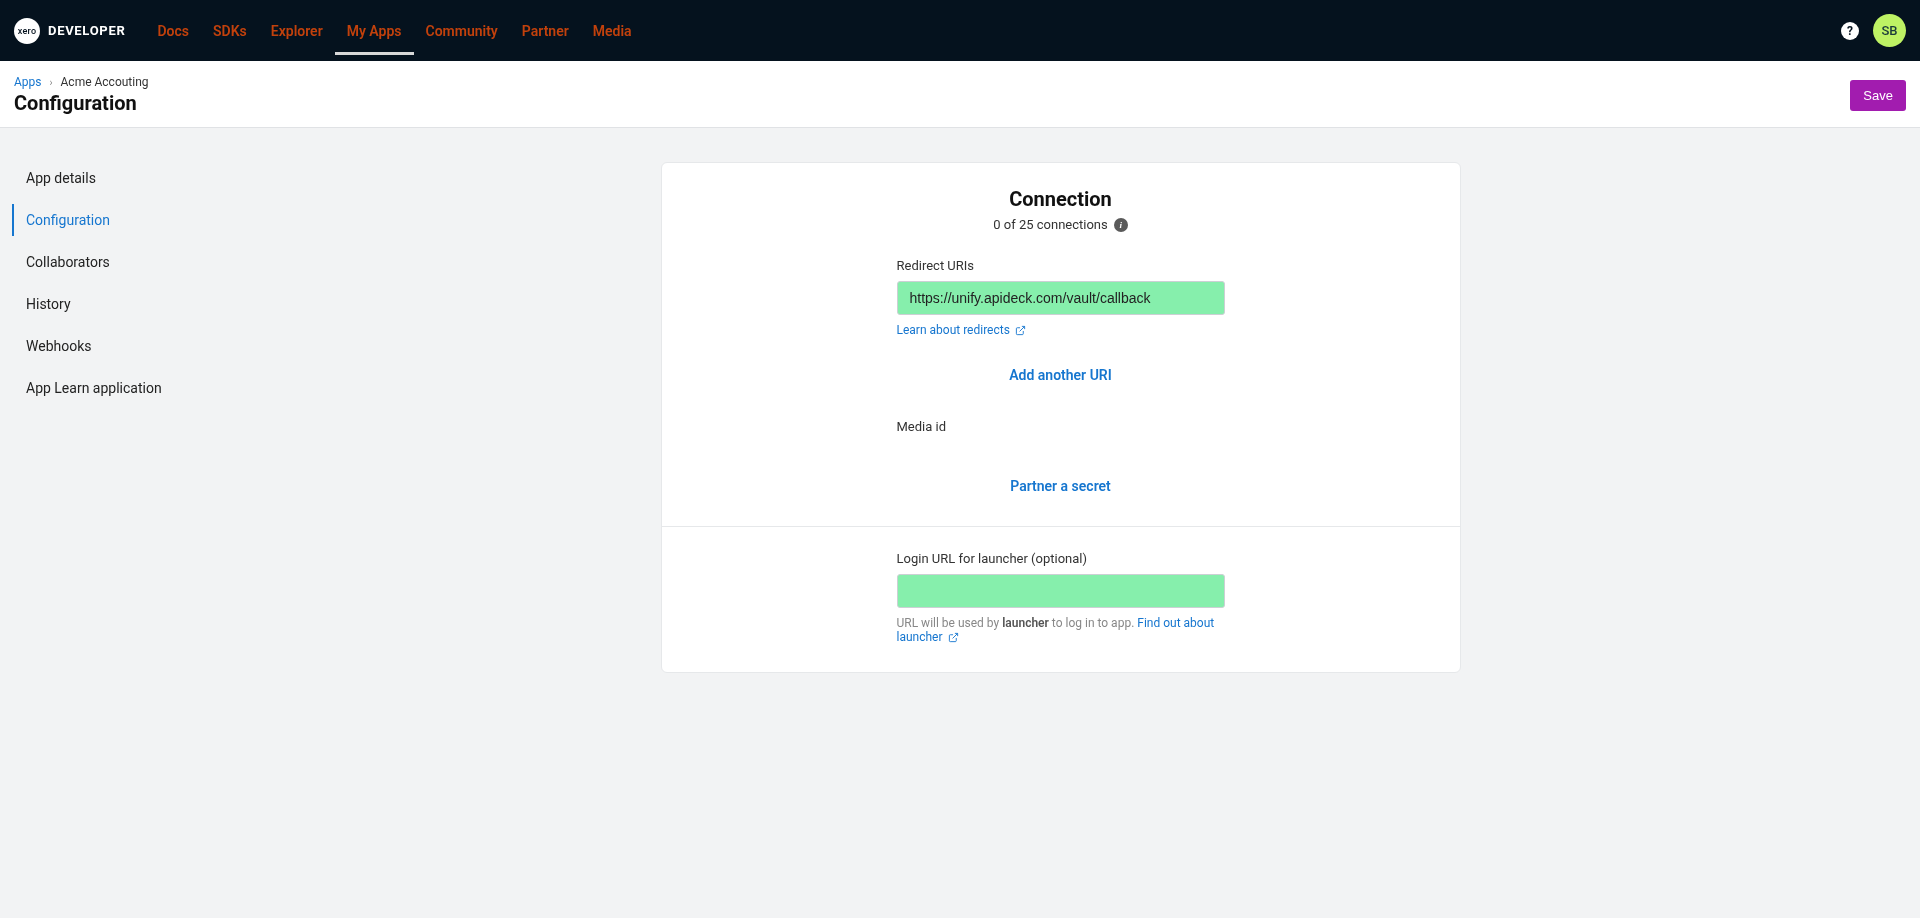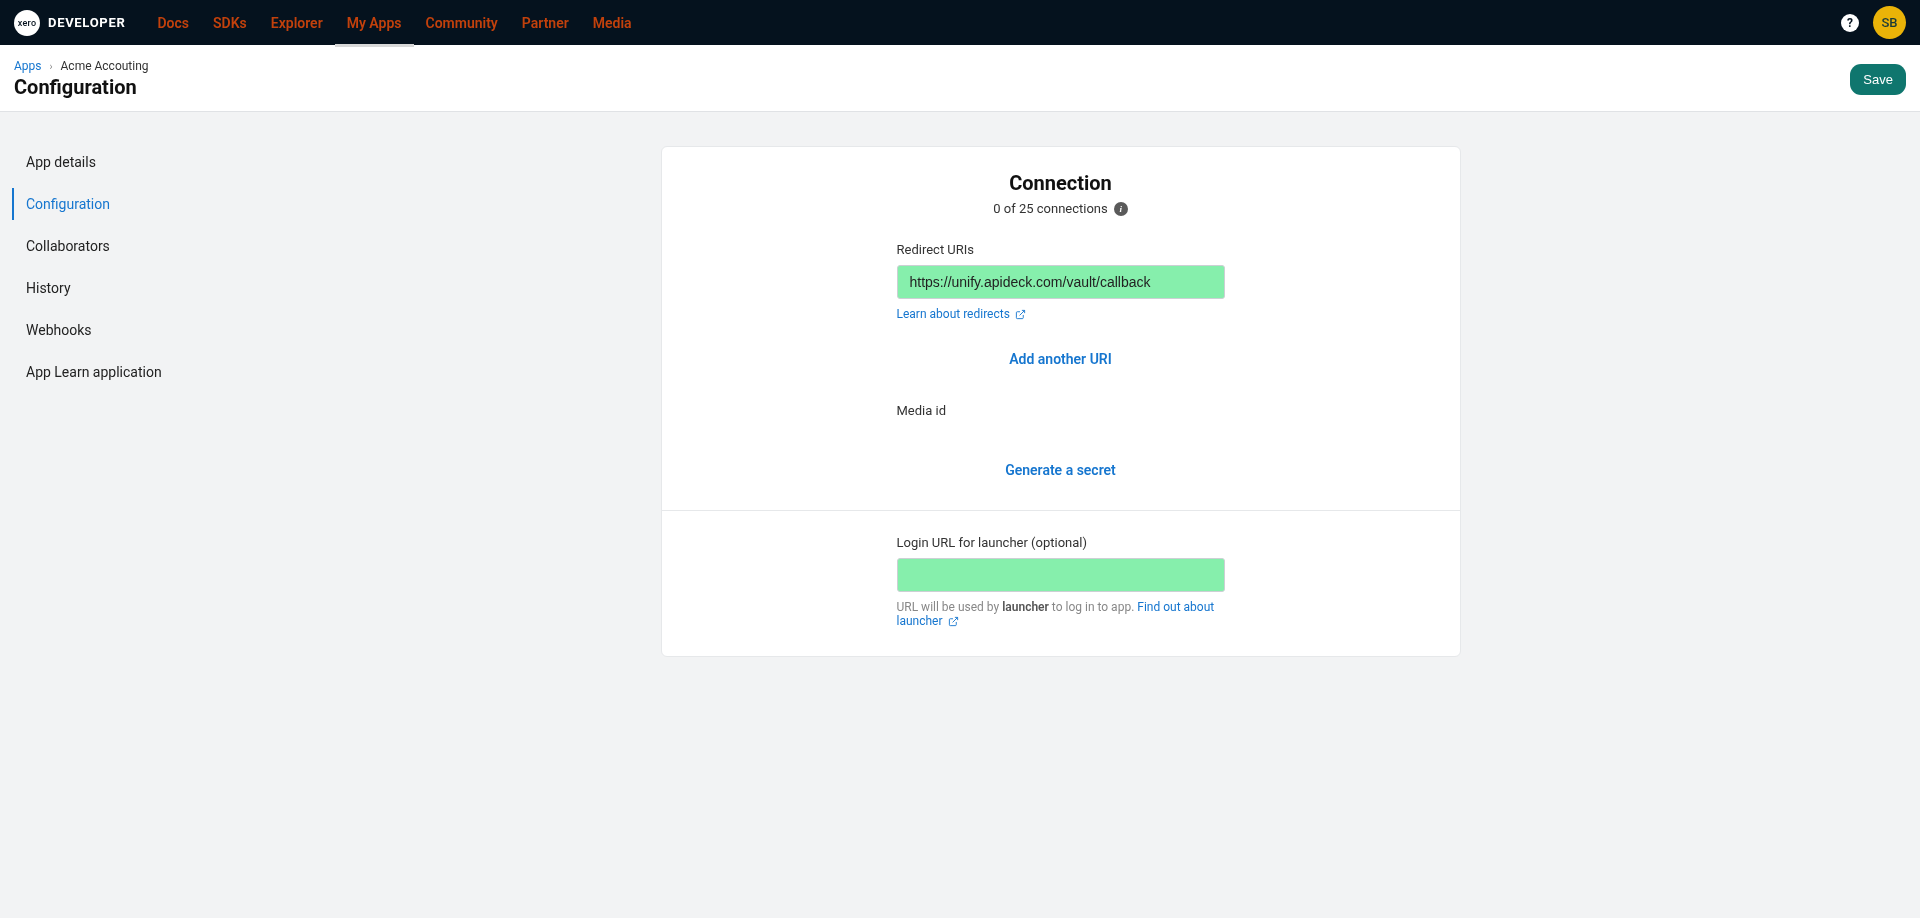--- a/index.html
+++ b/index.html
@@ -7,21 +7,21 @@
       padding: 0;
       box-sizing: border-box;
     }
     body {
       font-family: -apple-system, BlinkMacSystemFont, "Segoe UI", Roboto, "Helvetica Neue", Arial, sans-serif;
       background: #f2f3f4;
       color: #111;
     }
     .top-nav {
       background: #05121e;
-      height: 45px;
+      height: 61px;
       display: flex;
       align-items: center;
       padding: 12px 14px;
       justify-content: space-between;
     }
     .nav-left {
       display: flex;
       align-items: center;
       gap: 0;
     }
@@ -89,21 +89,21 @@
       align-items: center;
       justify-content: center;
       font-size: 12px;
       font-weight: bold;
       cursor: pointer;
     }
     .avatar {
       width: 33px;
       height: 33px;
       border-radius: 50%;
-      background: #eab308;
+      background: #bef264;
       color: #1a3a3a;
       display: flex;
       align-items: center;
       justify-content: center;
       font-size: 13px;
       font-weight: 500;
       cursor: pointer;
     }
     .sub-header {
       background: #fff;
@@ -134,24 +134,24 @@
     }
     .breadcrumb-current {
       color: #333;
     }
     .page-title {
       font-size: 20px;
       font-weight: 700;
       color: #111;
     }
     .save-btn {
-      background: #0f766e;
+      background: #a21caf;
       color: #fff;
       border: none;
-      border-radius: 11px;
+      border-radius: 3px;
       padding: 8px 13px;
       font-size: 13px;
       font-weight: 500;
       cursor: pointer;
     }
     .page-body {
       display: flex;
       padding: 34px 0 40px 0;
       gap: 0;
     }
@@ -377,21 +377,21 @@
                   <line x1="10" y1="14" x2="21" y2="3"></line>
                 </svg>
             </span>
           </div>
           <div class="link-btn">Add another URI</div>
 
           <div class="field-group">
             <div class="field-label">Media id</div>
           </div>
 
-          <div class="gen-secret">Generate a secret</div>
+          <div class="gen-secret">Partner a secret</div>
         </div>
       </div>
 
       <div class="card-section">
         <div class="form-block">
           <div class="field-label">Login URL for launcher (optional)</div>
           <input class="text-input" type="text" value="" style="">
           <div class="helper-text">
             <span>URL will be used by </span><strong>launcher</strong><span> to log in to app. </span><span class="link">Find out about launcher</span>
             <span class="ext-icon">

